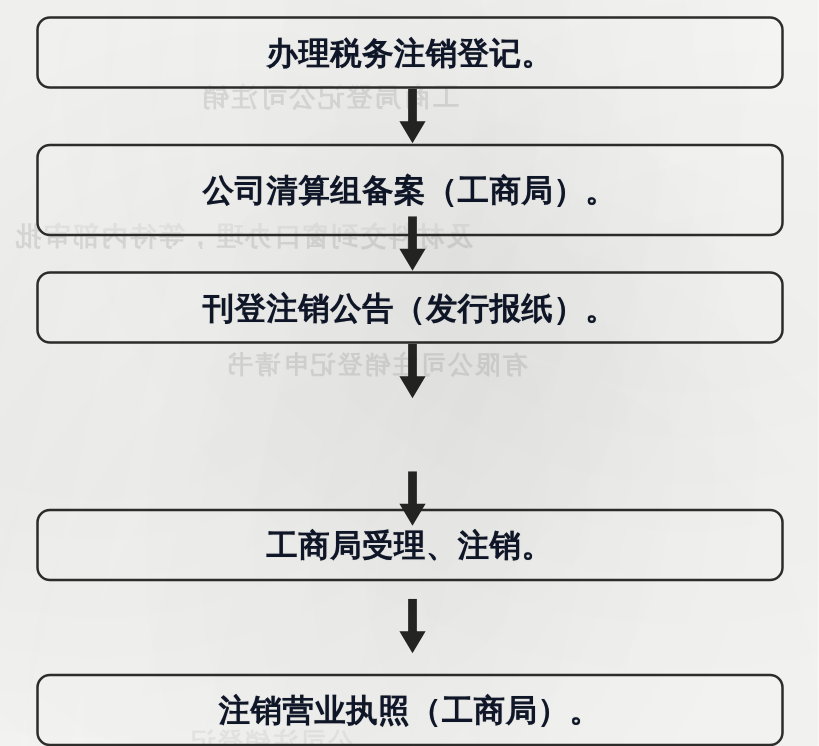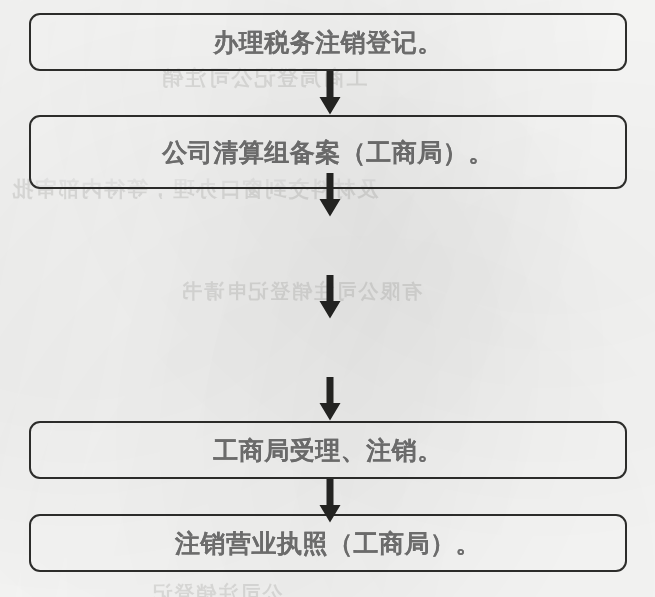--- a/index.html
+++ b/index.html
@@ -69,21 +69,21 @@
     border-radius: 11px;
     background: rgba(253,253,252,0.45);
     display: flex;
     align-items: center;
     justify-content: center;
   }
 
   .node-label {
     font-size: 25px;
     font-weight: bold;
-    color: #737373;
+    color: #0f172a;
     letter-spacing: 0.5px;
     line-height: 1;
     text-shadow: 0 0 0.6px rgba(0,0,0,0.45);
     white-space: nowrap;
   }
 
   .connector {
     position: absolute;
     width: 26px;
     z-index: 4;
@@ -115,43 +115,46 @@
   <div class="node" style="top:115px; height:74px;">
     <span class="node-label">公司清算组备案（工商局）。</span>
   </div>
 
   <div class="connector" style="left:317px; top:173px; height:44px;">
     <svg width="26" height="44" viewBox="0 0 26 44" aria-hidden="true">
       <path d="M9.5 0 H16.5 V26 H23.5 L13 43.5 L2.5 26 H9.5 Z" fill="#262624"></path>
     </svg>
   </div>
 
+  <div class="node" style="top:217px; height:58px;">
+    <span class="node-label">刊登注销公告（发行报纸）。</span>
+  </div>
 
   <div class="connector" style="left:317px; top:275px; height:44px;">
     <svg width="26" height="44" viewBox="0 0 26 44" aria-hidden="true">
       <path d="M9.5 0 H16.5 V26 H23.5 L13 43.5 L2.5 26 H9.5 Z" fill="#262624"></path>
     </svg>
   </div>
 
 
   <div class="connector" style="left:317px; top:377px; height:44px;">
     <svg width="26" height="44" viewBox="0 0 26 44" aria-hidden="true">
       <path d="M9.5 0 H16.5 V26 H23.5 L13 43.5 L2.5 26 H9.5 Z" fill="#262624"></path>
     </svg>
   </div>
 
-  <div class="node" style="top:421px; height:58px;">
+  <div class="node" style="top:407px; height:58px;">
     <span class="node-label">工商局受理、注销。</span>
   </div>
 
   <div class="connector" style="left:317px; top:479px; height:44px;">
     <svg width="26" height="44" viewBox="0 0 26 44" aria-hidden="true">
       <path d="M9.5 0 H16.5 V26 H23.5 L13 43.5 L2.5 26 H9.5 Z" fill="#262624"></path>
     </svg>
   </div>
 
-  <div class="node" style="top:514px; height:58px;">
+  <div class="node" style="top:539px; height:58px;">
     <span class="node-label">注销营业执照（工商局）。</span>
   </div>
 
 </div>
 
 <div id="paper-texture"></div>
 
 </body></html>

